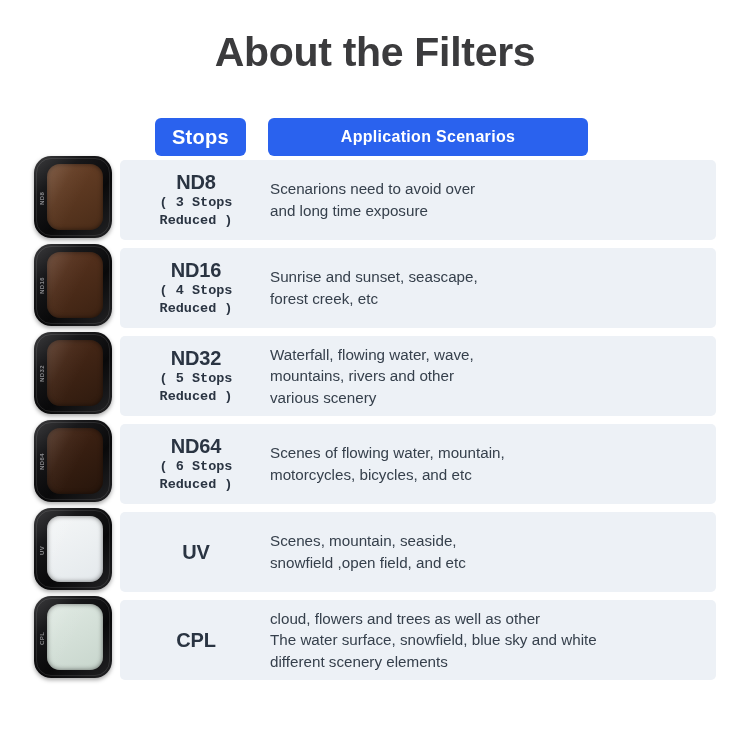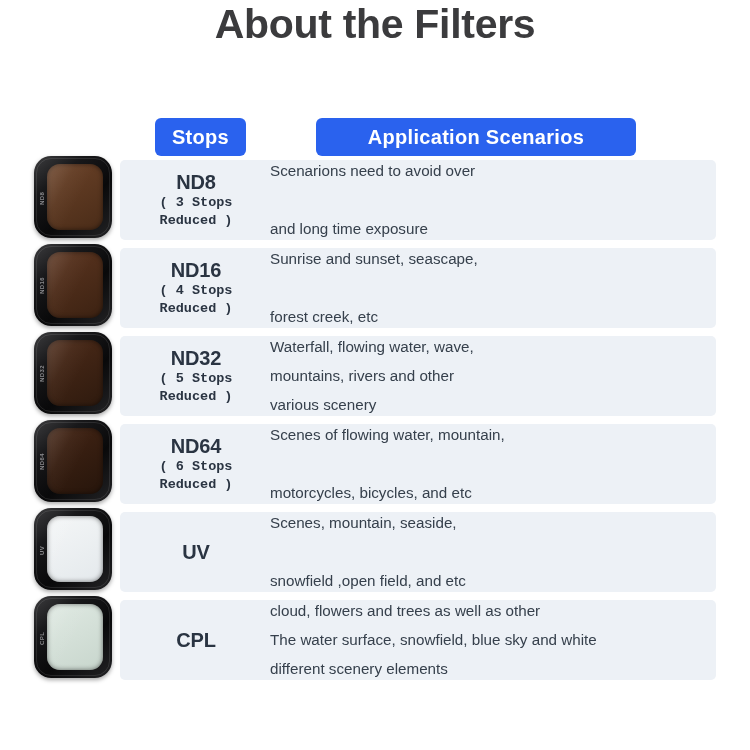--- a/index.html
+++ b/index.html
@@ -16,20 +16,21 @@
   }
 
   
   .page-title {
     text-align: center;
     font-size: 41px;
     font-weight: bold;
     color: #3b3b3d;
     letter-spacing: -0.3px;
     margin: 0;
+    padding-top: 28px;
     line-height: 1.2;
   }
 
   
   .header-row {
     position: absolute;
     top: 118px;
     left: 0;
     width: 610px;
     height: 38px;
@@ -48,23 +49,22 @@
   }
   .pill-stops {
     left: 155px;
     width: 91px;
     font-size: 20px;
     letter-spacing: 0.3px;
   }
   .pill-scenarios {
     left: 268px;
     width: 320px;
-    font-size: 20px;
+    font-size: 16px;
     letter-spacing: 0.3px;
-    margin-left: 48px;
   }
 
   
   .table {
     position: absolute;
     top: 160px;
     left: 0;
     width: 750px;
   }
   .row {
@@ -175,21 +175,21 @@
 
   
   .scenario-cell {
     position: absolute;
     left: 270px;
     top: 0;
     width: 440px;
     height: 80px;
     display: flex;
     flex-direction: column;
-    justify-content: space-between;
+    justify-content: center;
     color: #36404c;
     font-size: 15.2px;
     line-height: 1.42;
   }
   .scenario-line {
     white-space: pre;
   }
 </style>
 </head>
 <body>

